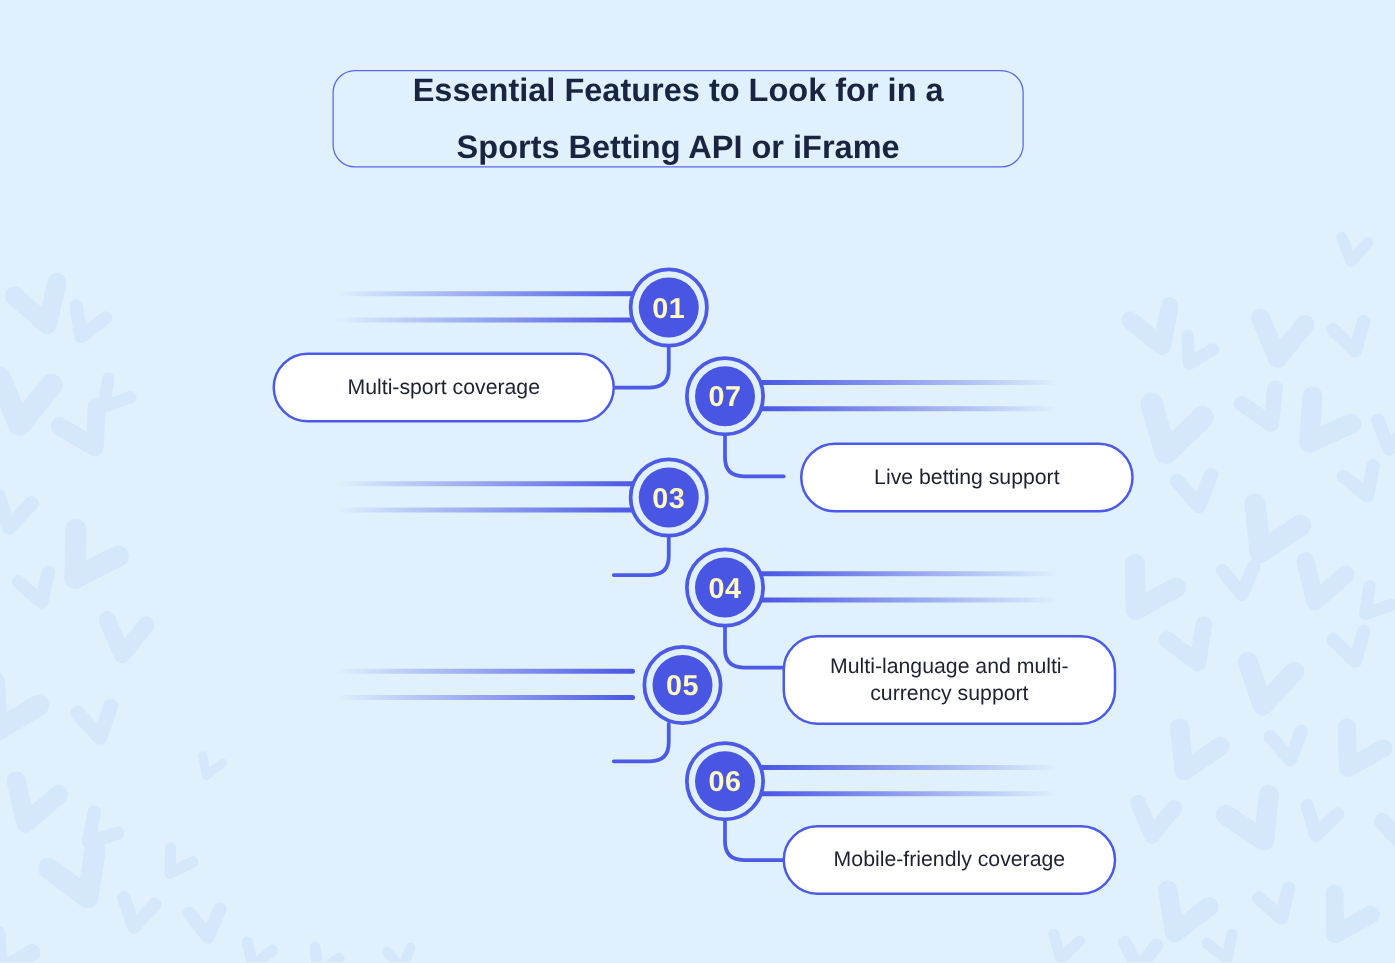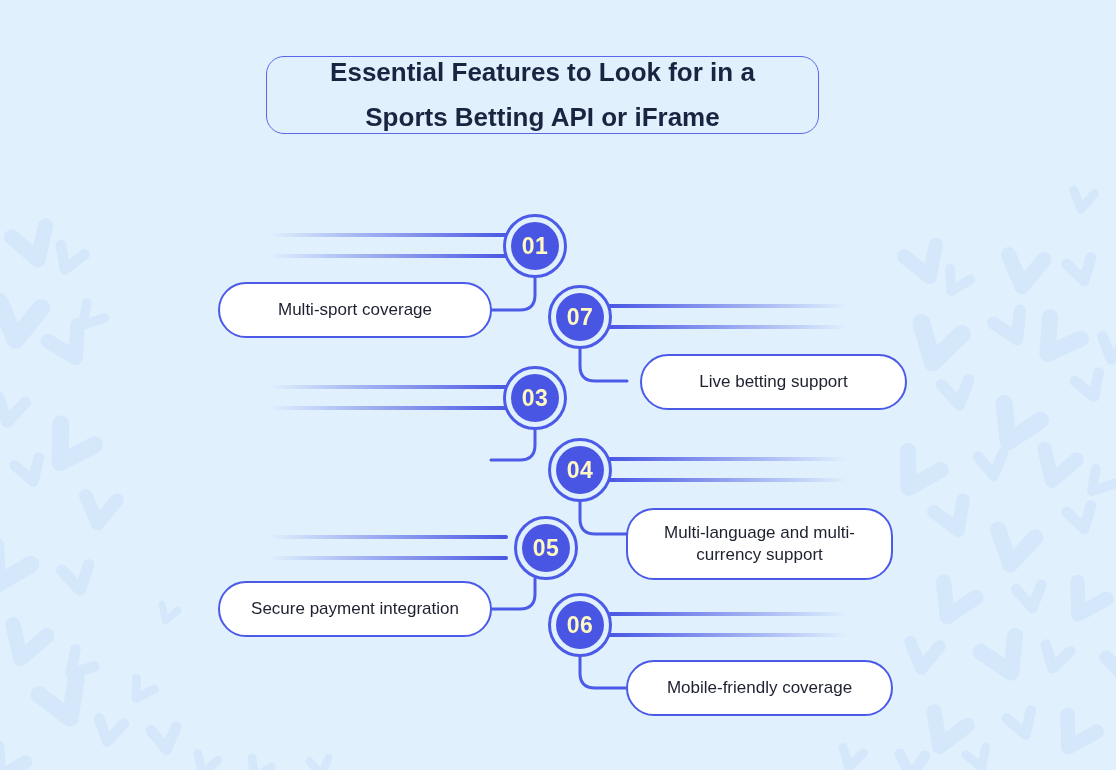--- a/index.html
+++ b/index.html
@@ -213,23 +213,20 @@
     <span>Multi-language and multi-currency support</span>
   </div>
 
   <div class="speed-line sl-left" style="left:268px;top:535px"></div>
   <div class="speed-line sl-left" style="left:268px;top:556px"></div>
   <div class="num-circle" style="left:514px;top:516px">
     <div class="num-inner">
       <span>05</span>
     </div>
   </div>
-  <div class="pill wide" style="left:218px;top:581px;width:274px">
-    <span>Secure payment integration</span>
-  </div>
 
   <div class="speed-line sl-right" style="left:608px;top:612px"></div>
   <div class="speed-line sl-right" style="left:608px;top:633px"></div>
   <div class="num-circle" style="left:548px;top:593px">
     <div class="num-inner">
       <span>06</span>
     </div>
   </div>
   <div class="pill wide" style="left:626px;top:660px;width:267px">
     <span>Mobile-friendly coverage</span>

